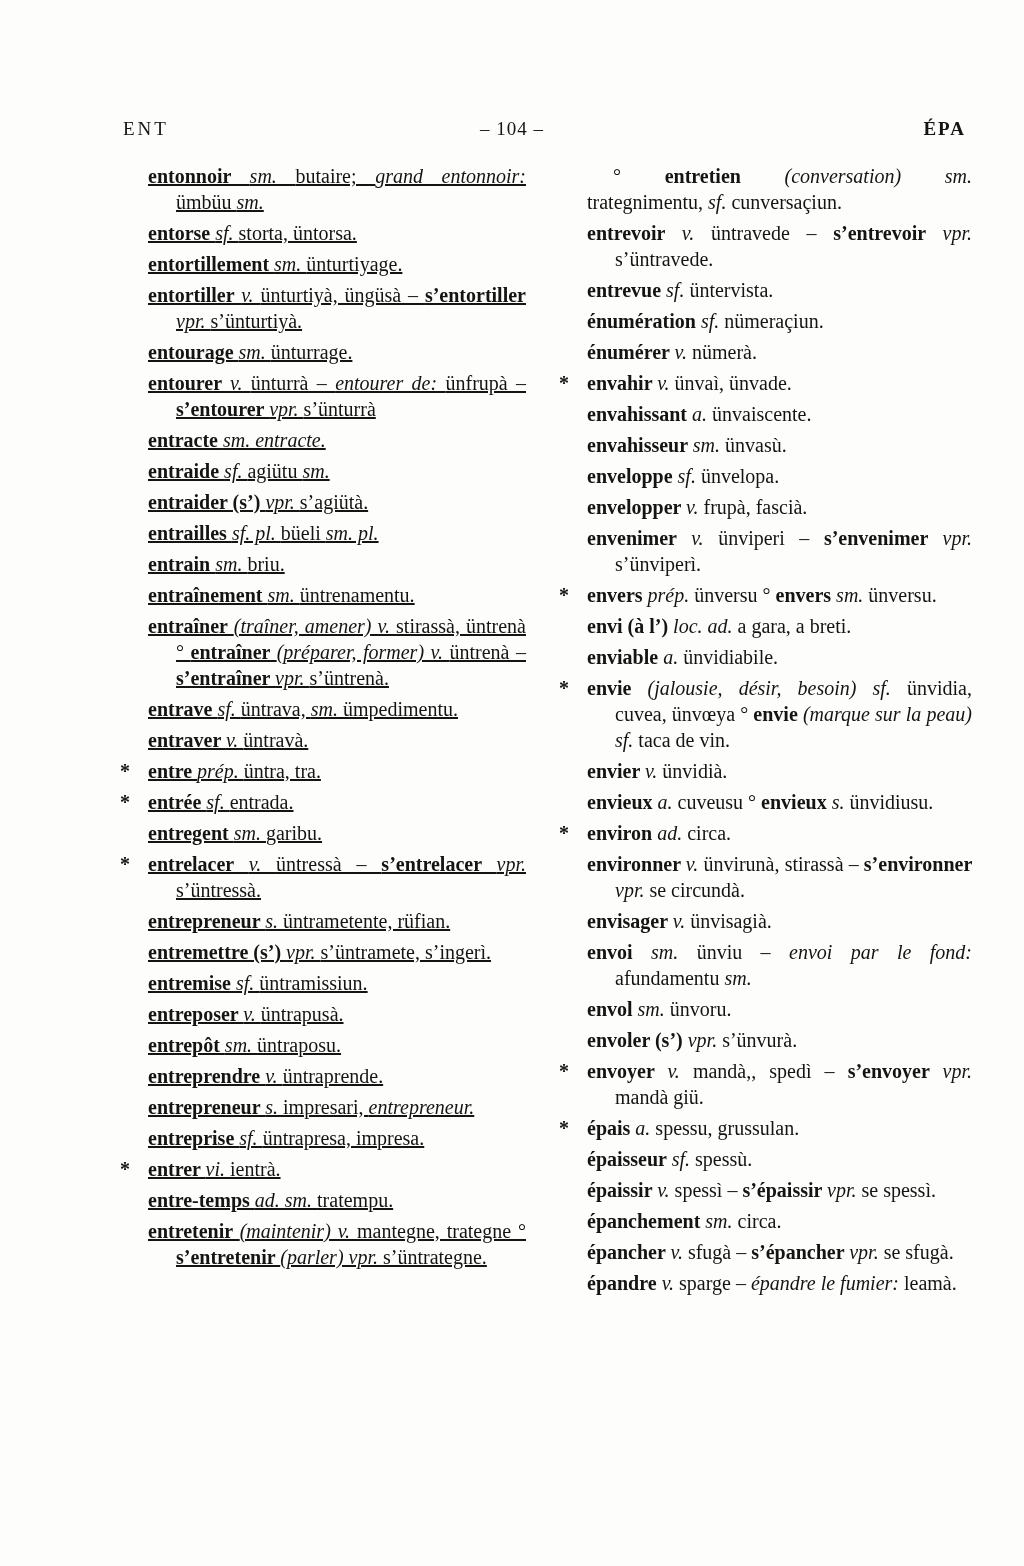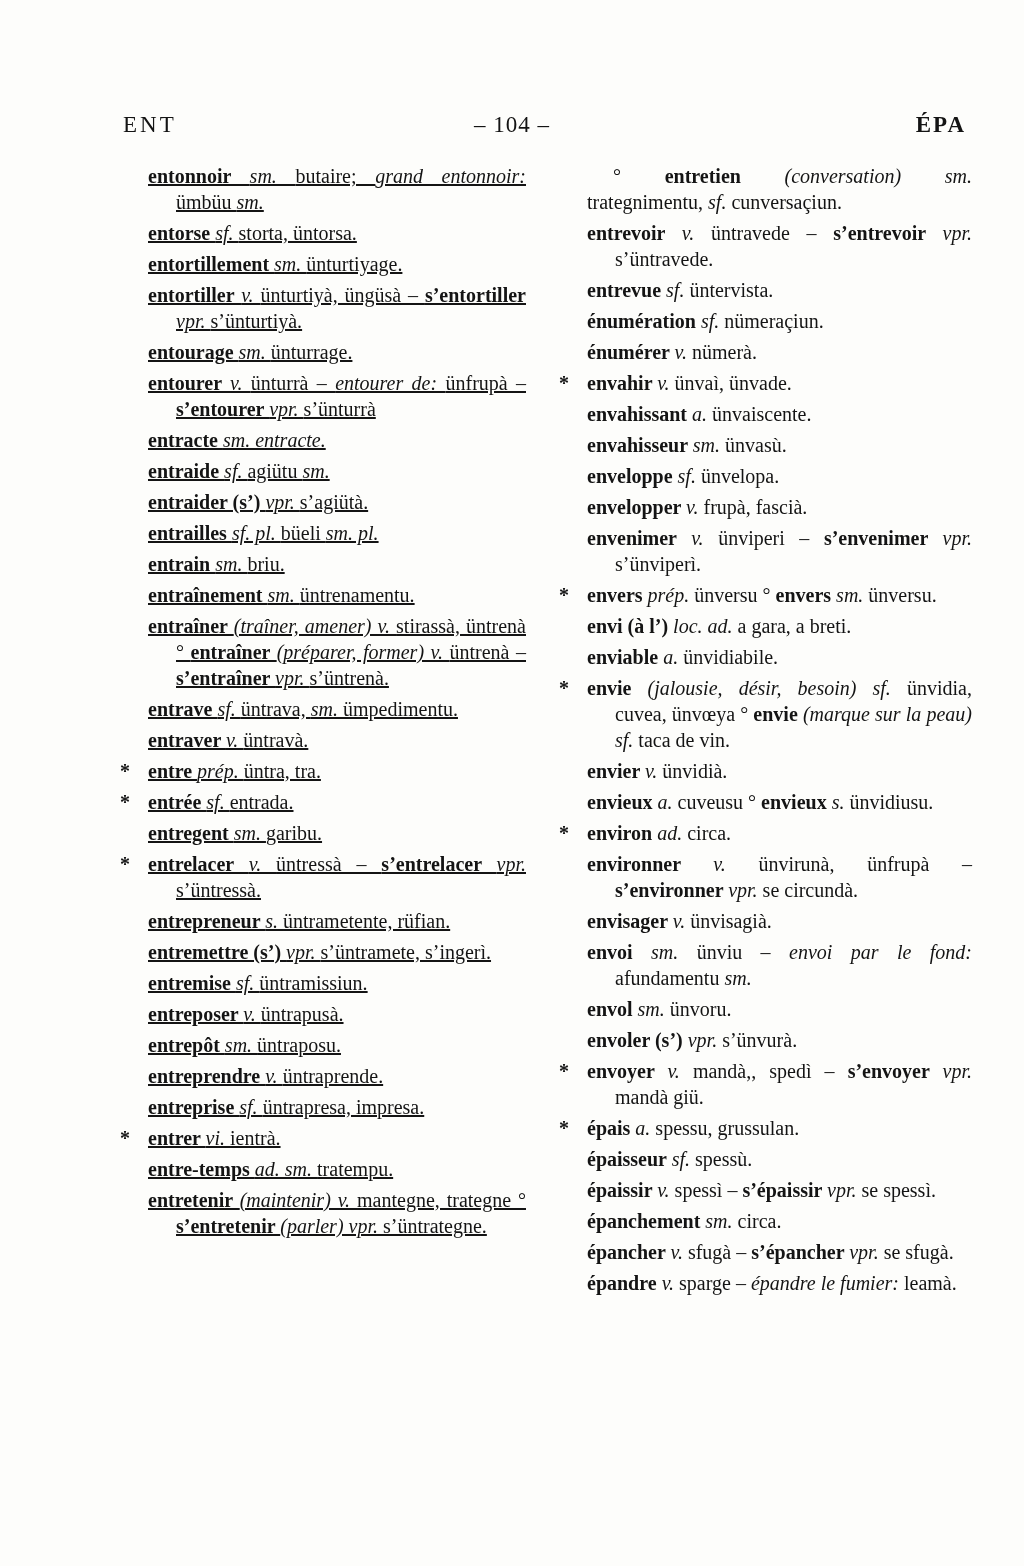--- a/index.html
+++ b/index.html
@@ -13,25 +13,25 @@
     height: 1566px;
     margin: 0 auto;
     background: #fdfdfb;
     color: #141414;
     font-family: "Liberation Serif", "DejaVu Serif", serif;
     overflow: hidden;
   }
   
   .running-head {
     position: absolute;
-    top: 112px;
+    top: 118px;
     left: 0;
     width: 100%;
     height: 34px;
-    font-size: 23px;
+    font-size: 19px;
     text-align: center;
   }
   .head-left {
     position: absolute;
     left: 123px;
     top: 0;
     letter-spacing: 3px;
   }
   .head-center {
     position: absolute;
@@ -109,20 +109,21 @@
       <p class="entry"><span class="marker">*</span><span class="b">entre </span><span class="i">prép. </span><span class="n">üntra, tra.</span></p>
       <p class="entry"><span class="marker">*</span><span class="b">entrée </span><span class="i">sf. </span><span class="n">entrada.</span></p>
       <p class="entry"><span class="b">entregent </span><span class="i">sm. </span><span class="n">garibu.</span></p>
       <p class="entry"><span class="marker">*</span><span class="b">entrelacer </span><span class="i">v. </span><span class="n">üntressà – </span><span class="b">s’entrelacer </span><span class="i">vpr. </span><span class="n">s’üntressà.</span></p>
       <p class="entry"><span class="b">entrepreneur </span><span class="i">s. </span><span class="n">üntrametente, rüfian.</span></p>
       <p class="entry"><span class="b">entremettre (s’) </span><span class="i">vpr. </span><span class="n">s’üntramete, s’ingerì.</span></p>
       <p class="entry"><span class="b">entremise </span><span class="i">sf. </span><span class="n">üntramissiun.</span></p>
       <p class="entry"><span class="b">entreposer </span><span class="i">v. </span><span class="n">üntrapusà.</span></p>
       <p class="entry"><span class="b">entrepôt </span><span class="i">sm. </span><span class="n">üntraposu.</span></p>
       <p class="entry"><span class="b">entreprendre </span><span class="i">v. </span><span class="n">üntraprende.</span></p>
+      <p class="entry"><span class="b">entrepreneur </span><span class="i">s. </span><span class="n">impresari, </span><span class="i">entrepreneur.</span></p>
       <p class="entry"><span class="b">entreprise </span><span class="i">sf. </span><span class="n">üntrapresa, impresa.</span></p>
       <p class="entry"><span class="marker">*</span><span class="b">entrer </span><span class="i">vi. </span><span class="n">ientrà.</span></p>
       <p class="entry"><span class="b">entre-temps </span><span class="i">ad. sm. </span><span class="n">tratempu.</span></p>
       <p class="entry"><span class="b">entretenir </span><span class="i">(maintenir) v. </span><span class="n">mantegne, trategne ° </span><span class="b">s’entretenir </span><span class="i">(parler) vpr. </span><span class="n">s’üntrategne.</span></p>
     </section>
   <section class="col col-right">
       <p class="entry cont"><span class="marker-inline">°&nbsp;</span><span class="b">entretien </span><span class="i">(conversation) sm. </span><span class="n">trategnimentu, </span><span class="i">sf. </span><span class="n">cunversaçiun.</span></p>
       <p class="entry"><span class="b">entrevoir </span><span class="i">v. </span><span class="n">üntravede – </span><span class="b">s’entrevoir </span><span class="i">vpr. </span><span class="n">s’üntravede.</span></p>
       <p class="entry"><span class="b">entrevue </span><span class="i">sf. </span><span class="n">üntervista.</span></p>
       <p class="entry"><span class="b">énumération </span><span class="i">sf. </span><span class="n">nümeraçiun.</span></p>
@@ -133,21 +134,21 @@
       <p class="entry"><span class="b">enveloppe </span><span class="i">sf. </span><span class="n">ünvelopa.</span></p>
       <p class="entry"><span class="b">envelopper </span><span class="i">v. </span><span class="n">frupà, fascià.</span></p>
       <p class="entry"><span class="b">envenimer </span><span class="i">v. </span><span class="n">ünviperi – </span><span class="b">s’envenimer </span><span class="i">vpr. </span><span class="n">s’ünviperì.</span></p>
       <p class="entry"><span class="marker">*</span><span class="b">envers </span><span class="i">prép. </span><span class="n">ünversu ° </span><span class="b">envers </span><span class="i">sm. </span><span class="n">ünversu.</span></p>
       <p class="entry"><span class="b">envi (à l’) </span><span class="i">loc. ad. </span><span class="n">a gara, a breti.</span></p>
       <p class="entry"><span class="b">enviable </span><span class="i">a. </span><span class="n">ünvidiabile.</span></p>
       <p class="entry"><span class="marker">*</span><span class="b">envie </span><span class="i">(jalousie, désir, besoin) sf. </span><span class="n">ünvidia, cuvea, ünvœya ° </span><span class="b">envie </span><span class="i">(marque sur la peau) sf. </span><span class="n">taca de vin.</span></p>
       <p class="entry"><span class="b">envier </span><span class="i">v. </span><span class="n">ünvidià.</span></p>
       <p class="entry"><span class="b">envieux </span><span class="i">a. </span><span class="n">cuveusu ° </span><span class="b">envieux </span><span class="i">s. </span><span class="n">ünvidiusu.</span></p>
       <p class="entry"><span class="marker">*</span><span class="b">environ </span><span class="i">ad. </span><span class="n">circa.</span></p>
-      <p class="entry"><span class="b">environner </span><span class="i">v. </span><span class="n">ünvirunà, ünfrupà – </span><span class="b">s’environner </span><span class="i">vpr. </span><span class="n">se circundà.</span></p>
+      <p class="entry"><span class="b">environner </span><span class="i">v. </span><span class="n">ünvirunà, stirassà – </span><span class="b">s’environner </span><span class="i">vpr. </span><span class="n">se circundà.</span></p>
       <p class="entry"><span class="b">envisager </span><span class="i">v. </span><span class="n">ünvisagià.</span></p>
       <p class="entry"><span class="b">envoi </span><span class="i">sm. </span><span class="n">ünviu – </span><span class="i">envoi par le fond: </span><span class="n">afundamentu </span><span class="i">sm.</span></p>
       <p class="entry"><span class="b">envol </span><span class="i">sm. </span><span class="n">ünvoru.</span></p>
       <p class="entry"><span class="b">envoler (s’) </span><span class="i">vpr. </span><span class="n">s’ünvurà.</span></p>
       <p class="entry"><span class="marker">*</span><span class="b">envoyer </span><span class="i">v. </span><span class="n">mandà,, spedì – </span><span class="b">s’envoyer </span><span class="i">vpr. </span><span class="n">mandà giü.</span></p>
       <p class="entry"><span class="marker">*</span><span class="b">épais </span><span class="i">a. </span><span class="n">spessu, grussulan.</span></p>
       <p class="entry"><span class="b">épaisseur </span><span class="i">sf. </span><span class="n">spessù.</span></p>
       <p class="entry"><span class="b">épaissir </span><span class="i">v. </span><span class="n">spessì – </span><span class="b">s’épaissir </span><span class="i">vpr. </span><span class="n">se spessì.</span></p>
       <p class="entry"><span class="b">épanchement </span><span class="i">sm. </span><span class="n">circa.</span></p>
       <p class="entry"><span class="b">épancher </span><span class="i">v. </span><span class="n">sfugà – </span><span class="b">s’épancher </span><span class="i">vpr. </span><span class="n">se sfugà.</span></p>

